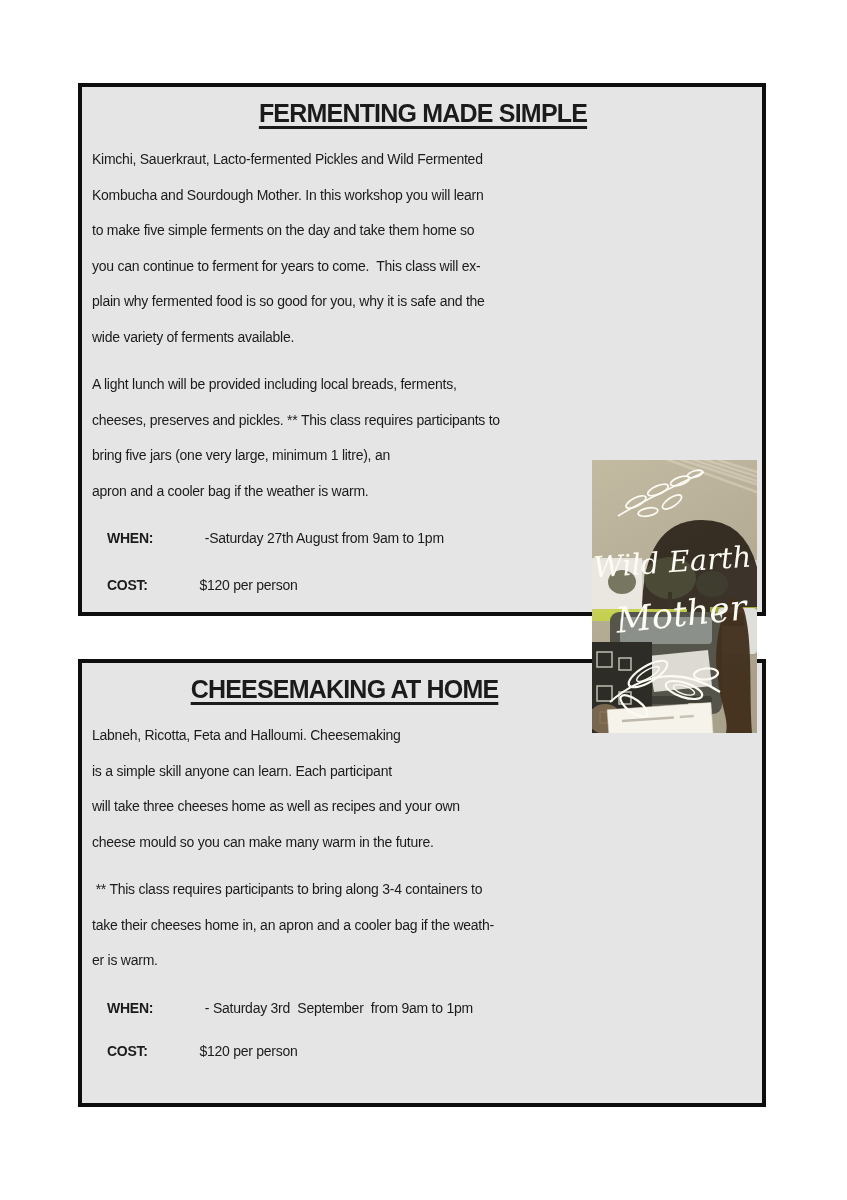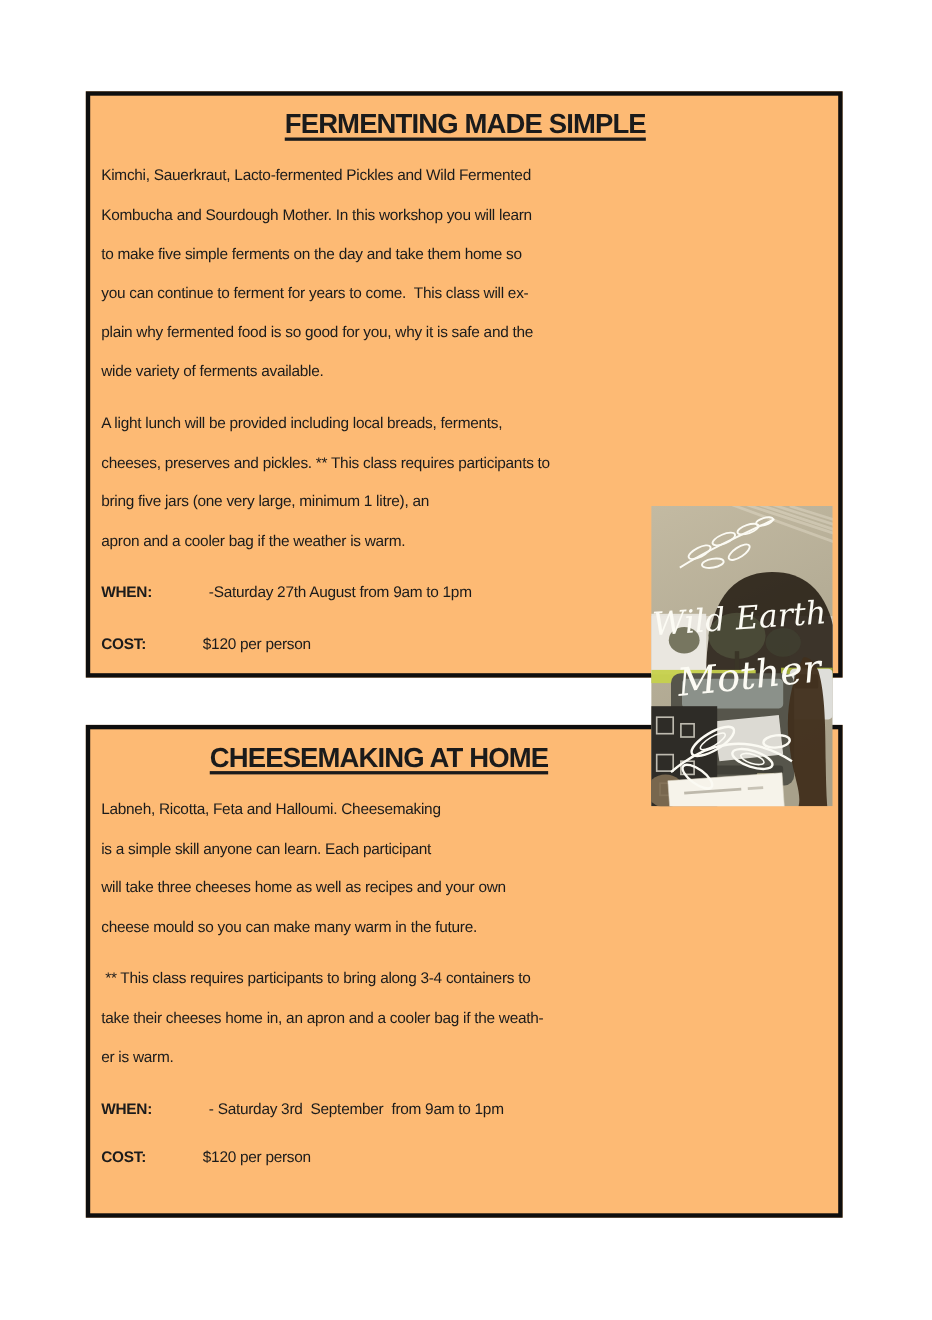--- a/index.html
+++ b/index.html
@@ -10,21 +10,21 @@
     position: relative;
     overflow: hidden;
     font-family: "Liberation Sans", sans-serif;
     color: #1b1b1b;
   }
   .box {
     position: absolute;
     left: 78px;
     width: 688px;
     border: 4px solid #0e0e0e;
-    background: #fdba74;
+    background: #e5e5e5;
     padding: 8px 8px 0 10px;
   }
   #box1 { top: 83px;  height: 533px; }
   #box2 { top: 659px; height: 448px; }
   .title {
     margin: 2px 0 13px 0;
     font-size: 25px;
     line-height: 32px;
     font-weight: bold;
     letter-spacing: -0.8px;
@@ -38,21 +38,21 @@
   .title-narrow { width: 505px; }
   .para, .detail {
     margin: 0 0 12px 0;
     font-size: 14px;
     letter-spacing: -0.25px;
     line-height: 35.5px;
     white-space: pre;
   }
   .detail { margin-bottom: 11px; }
   #box2 .detail { margin-bottom: 8px; }
-  .lbl { font-weight: bold; }
+  .lbl { font-weight: bold; margin-left: 15px; }
   .val { white-space: pre; margin-left: 48px; }
   .photo {
     position: absolute;
     left: 592px; top: 460px;
     width: 165px; height: 273px;
     margin: 0;
     z-index: 5;
     line-height: 0;
   }
   .photo svg { display: block; }

